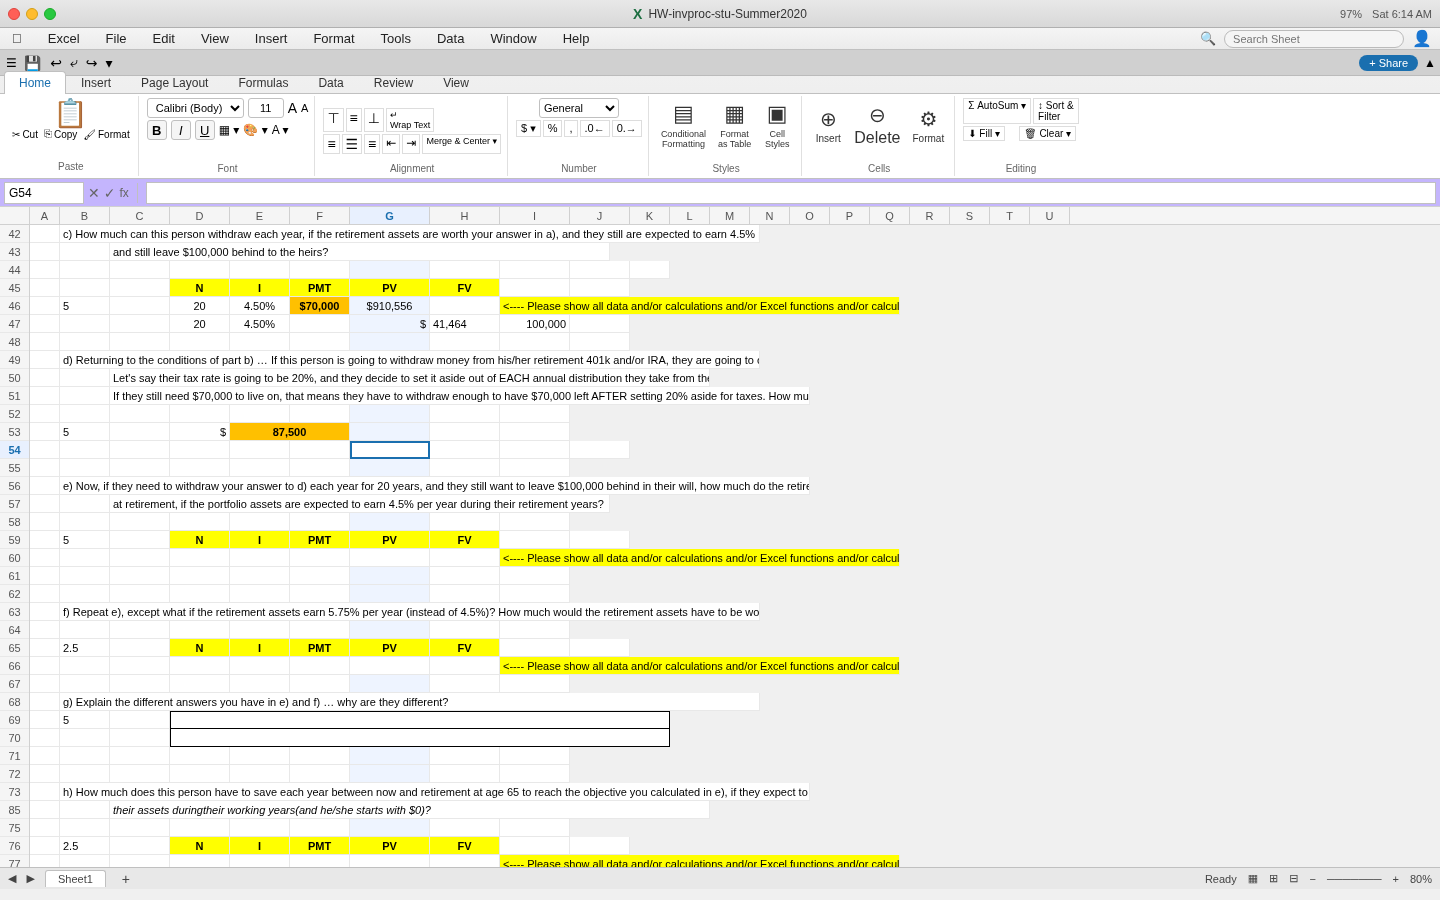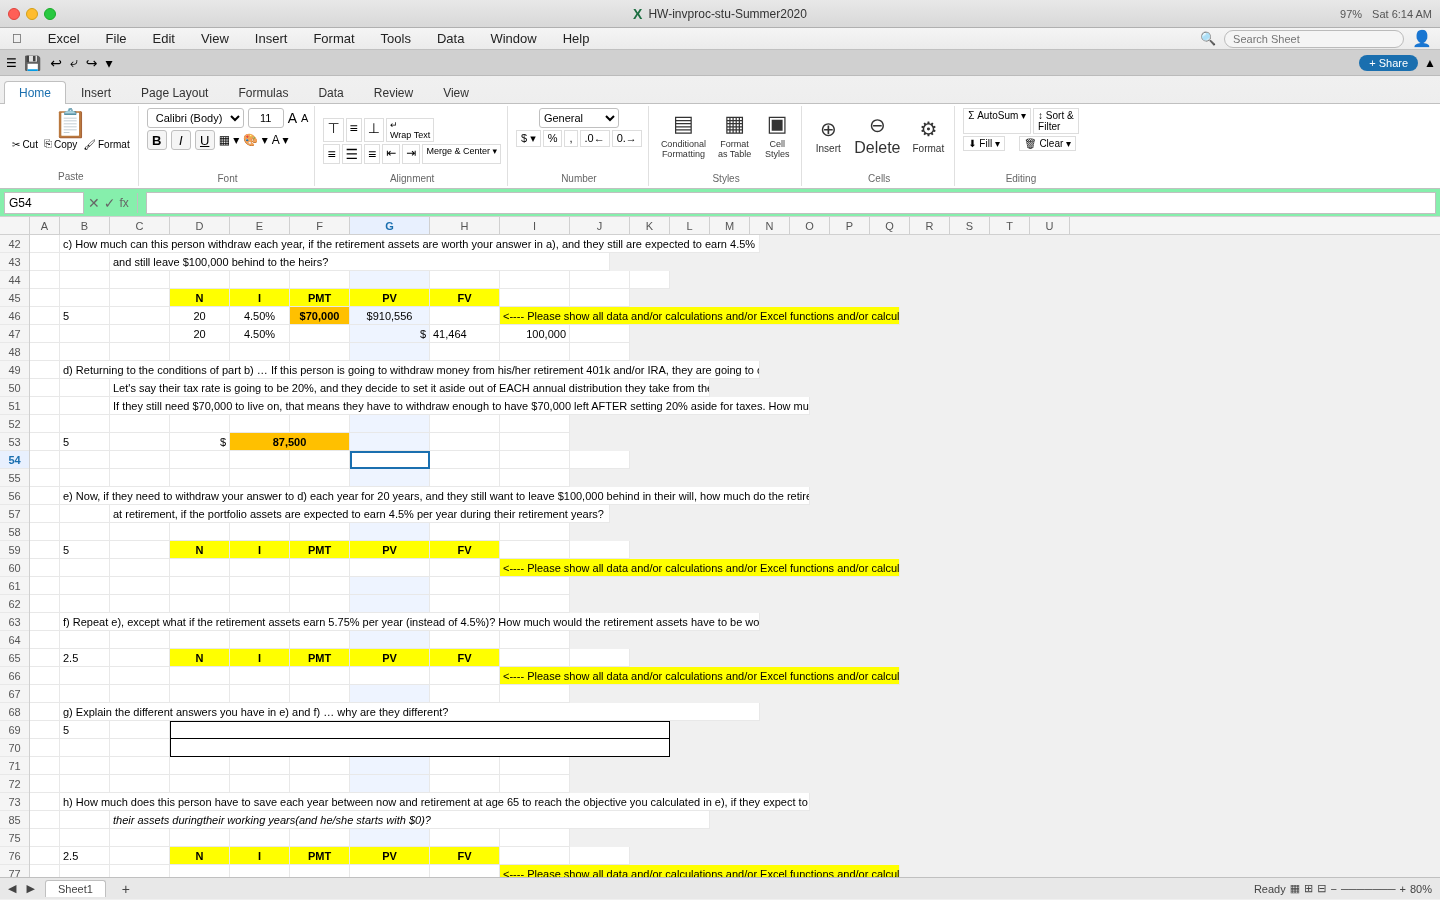--- a/index.html
+++ b/index.html
@@ -51,21 +51,21 @@
       color: #222;
     }
     .menu-item { cursor: pointer; padding: 2px 4px; border-radius: 3px; }
 
     
     .ribbon {
       background: linear-gradient(to bottom, #f0f0f0, #e8e8e8);
       border-bottom: 1px solid #c0c0c0;
     }
     .ribbon-tabs {
-      height: 28px;
+      height: 18px;
       display: flex;
       align-items: flex-end;
       padding: 0 4px;
       border-bottom: 1px solid #c0c0c0;
     }
     .ribbon-tab {
       padding: 4px 14px;
       font-size: 12px;
       cursor: pointer;
       border: 1px solid transparent;
@@ -112,21 +112,21 @@
       min-width: 36px;
       height: 54px;
       font-size: 10px;
       color: #333;
       gap: 2px;
     }
 
     
     .formula-bar {
       height: 28px;
-      background: #86efac;
+      background: #c4b5fd;
       border-bottom: 1px solid #d0d0d0;
       display: flex;
       align-items: center;
       padding: 0 4px;
       gap: 4px;
       justify-content: center;
     }
     .name-box {
       width: 80px;
       height: 22px;
@@ -216,21 +216,21 @@
       height: 22px;
       background: #e8e8e8;
       border-top: 1px solid #c0c0c0;
       display: flex;
       align-items: center;
       padding: 0 8px;
       font-size: 11px;
       color: #444;
       gap: 10px;
     }
-    .status-right { margin-left: auto; display: flex; align-items: flex-end; gap: 4px; }
+    .status-right { margin-left: auto; display: flex; align-items: flex-end; gap: 11px; }
     .sheet-tab {
       padding: 2px 12px;
       background: white;
       border: 1px solid #c0c0c0;
       border-bottom: none;
       border-radius: 3px 3px 0 0;
       font-size: 11px;
       cursor: pointer;
     }
     .add-sheet { padding: 2px 6px; cursor: pointer; font-size: 14px; }

